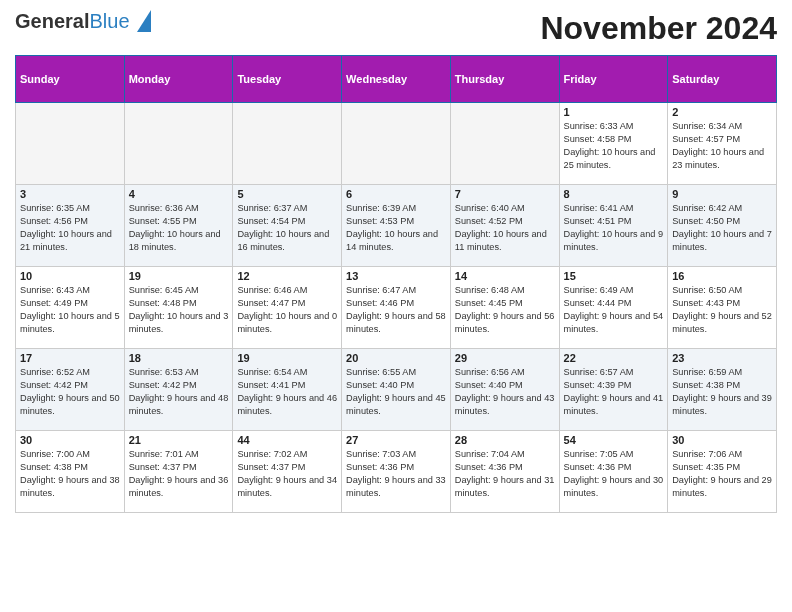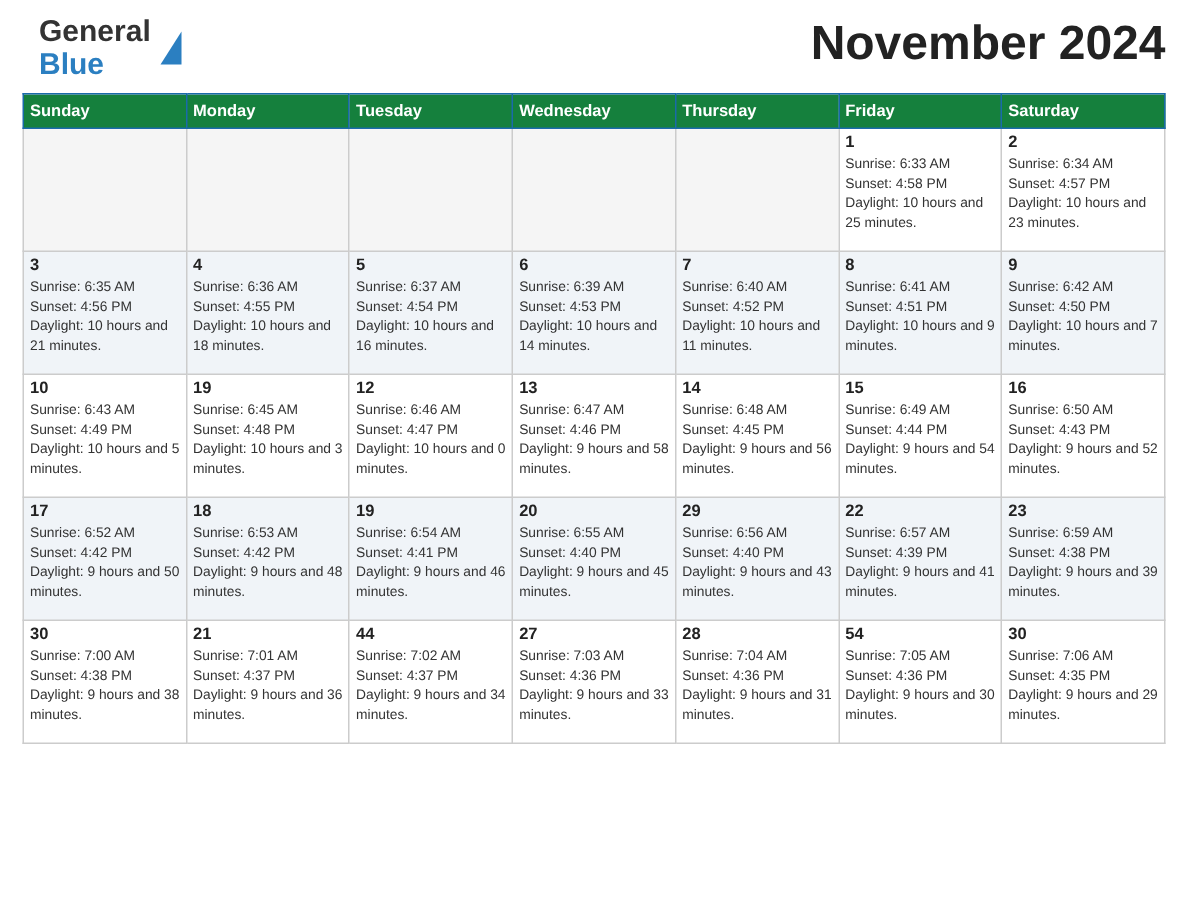--- a/index.html
+++ b/index.html
@@ -48,25 +48,25 @@
     .location {
       font-size: 15px;
       color: #555;
     }
     table {
       width: 100%;
       border-collapse: collapse;
       table-layout: fixed;
     }
     th {
-      background-color: #15803d;
+      background-color: #a21caf;
       color: white;
       font-size: 11px;
       font-weight: bold;
-      padding: 5px 4px;
+      padding: 17px 4px;
       text-align: left;
       border: 1px solid #1a6aaa;
     }
     td {
       border: 1px solid #ccc;
       vertical-align: top;
       padding: 3px 4px;
       font-size: 9.5px;
       height: 82px;
       background: #fff;
@@ -89,23 +89,23 @@
       font-size: 9.2px;
     }
   </style>
 </head>
 <body>
 
 <div class="container">
   <div class="header">
     <div class="logo">
       <div class="logo-wrapper">
-        <div style="display:flex; flex-direction:column; line-height:1.1;margin-left:11px;">
+        <div style="display:flex; flex-direction:row; line-height:1.1;">
           <span style="font-size:20px; font-weight:bold; color:#333;">General</span>
-          <span style="font-size:20px; font-weight:bold; color:#2b7fc1;">Blue</span>
+          <span style="font-size:20px; font-weight:normal; color:#2b7fc1;">Blue</span>
         </div>
         <div class="logo-triangle"></div>
       </div>
     </div>
     <div class="title-area">
       <div class="month-title">November 2024</div>
     </div>
   </div>
 
   <table>

